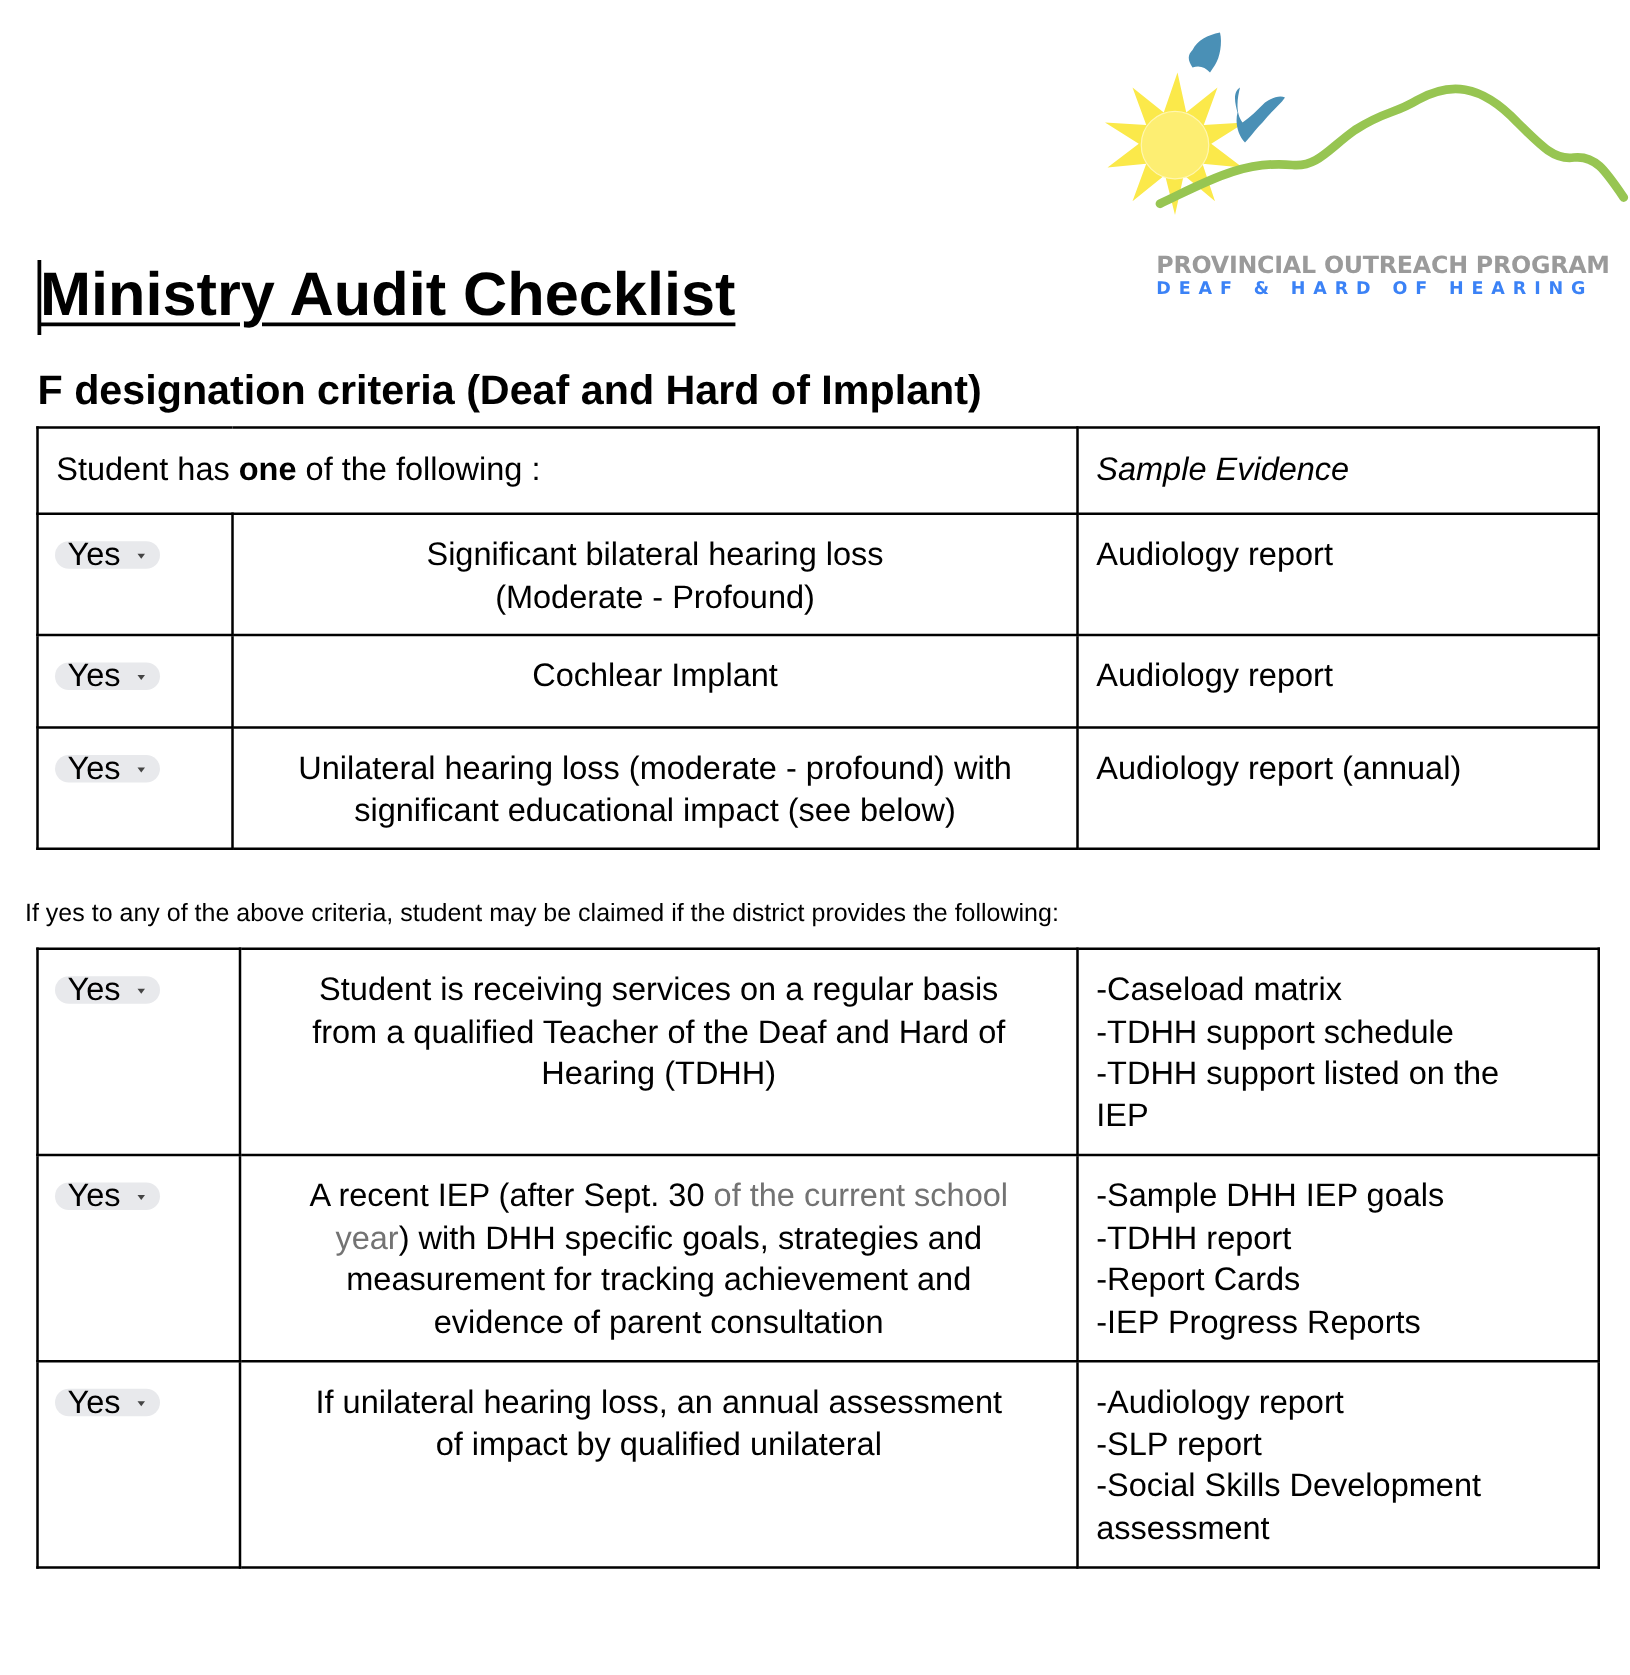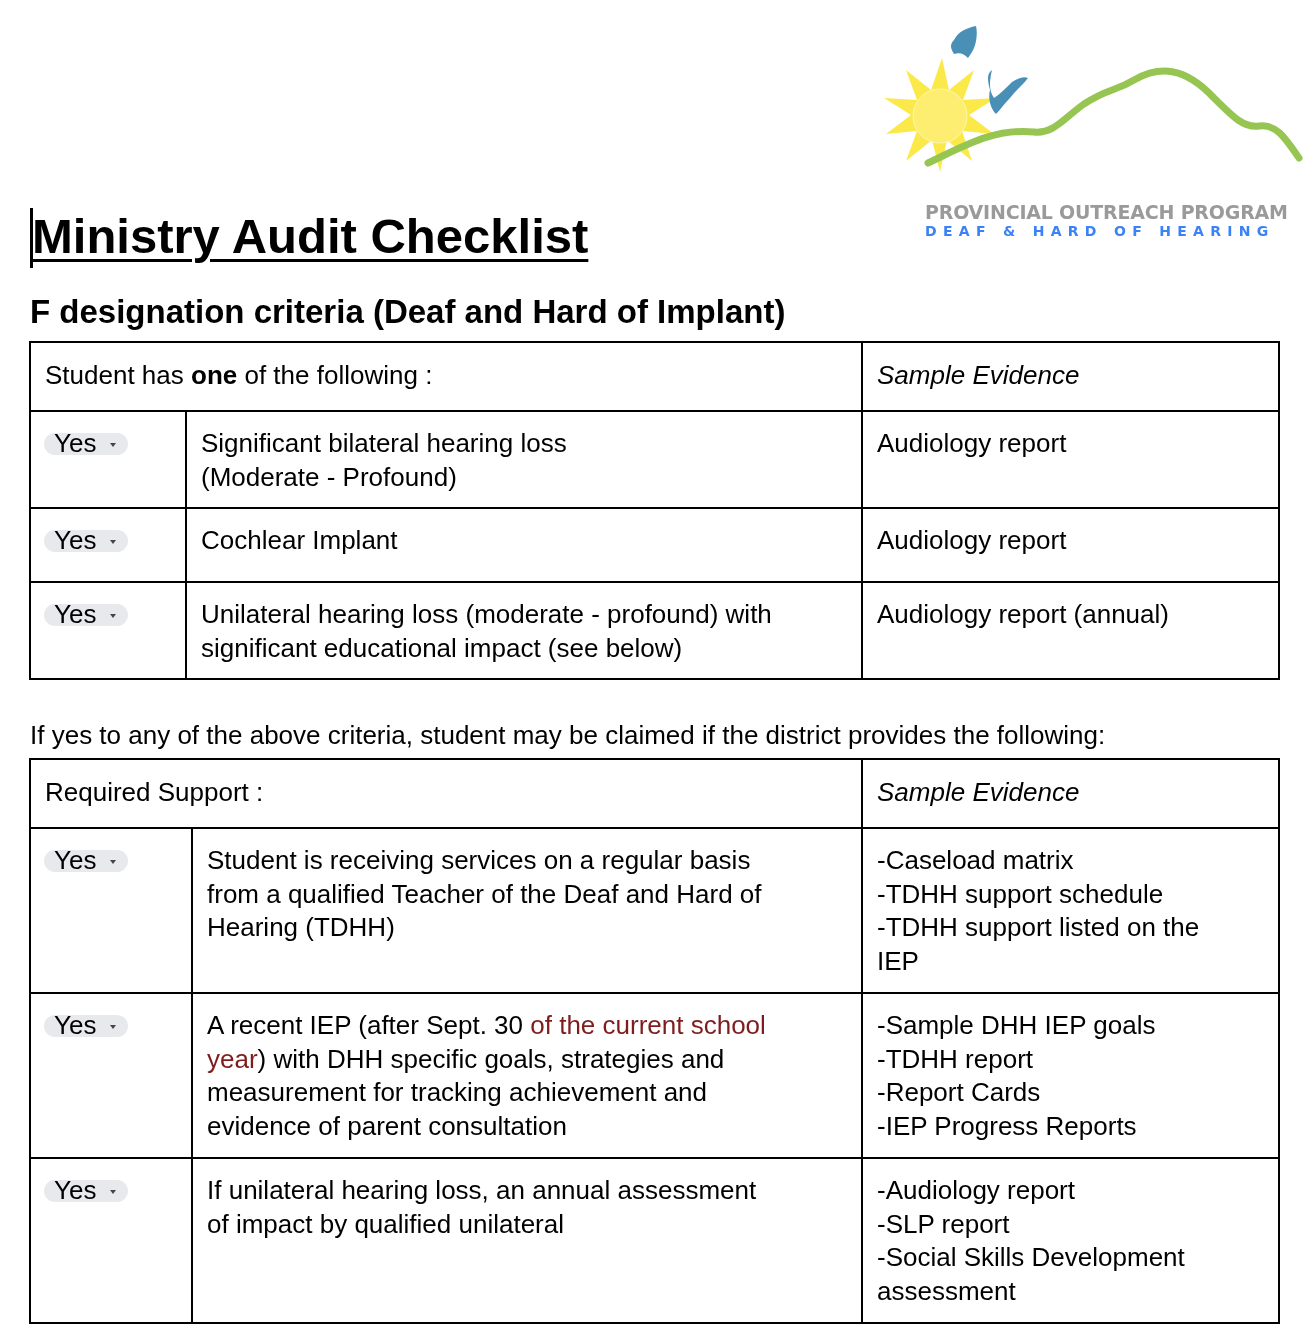--- a/index.html
+++ b/index.html
@@ -26,45 +26,45 @@
     position: absolute; left: 30px; top: 206px; margin: 2px;
     font-size: 49px; font-weight: bold; text-decoration: underline;
     text-decoration-thickness: 3px; text-underline-offset: 6px; white-space: nowrap;
   }
   .cursor { position: absolute; left: 30px; top: 208px; width: 3px; height: 60px; background: #000; }
   .subtitle {
     position: absolute; left: 30px; top: 293px; margin: 0;
     font-size: 33px; font-weight: bold; white-space: nowrap;
   }
   .intro {
-    position: absolute; left: 30px; top: 720px; font-size: 26px; white-space: nowrap;
+    position: absolute; left: 20px; top: 720px; font-size: 20px; white-space: nowrap;
   }
 
   table.grid {
     position: absolute; left: 29px; border-collapse: collapse; table-layout: fixed;
     font-size: 26px; line-height: 33.5px;
   }
   table.grid td { border: 2px solid #000; vertical-align: top; padding: 0; }
   table.t1 { top: 341px; width: 1249px; }
   table.t2 { top: 758px; width: 1249px; }
   .hdr-cell { padding: 16px 14px 16px 14px !important; height: 35px; border-radius: 25px; }
   .hdr-ev { font-style: italic; }
   .yes-cell { padding: 15px 0 0 13px !important; }
-  .txt-cell { padding: 15px 14px 12px 14px !important; }
+  .txt-cell { padding: 15px 14px 12px 14px !important; text-align: center; }
   .ev-cell { padding: 15px 14px 12px 14px !important; }
 
   .chip {
     display: inline-flex; align-items: center; height: 22px; padding: 0 12px 0 10px;
     background: #e8e9ec; border-radius: 18px; font-size: 26px; cursor: pointer; white-space: nowrap;
   }
   .chip .caret {
     display: inline-block; width: 0; height: 0; margin-left: 14px; margin-top: 2px;
     border-left: 3.5px solid transparent; border-right: 3.5px solid transparent; border-top: 4px solid #444;
   }
-  .maroon { color: #7f1d1d; }
+  .maroon { color: #737373; }
   .line { display: block; white-space: nowrap; }
 </style>
 </head>
 <body>
 
 <div class="logo">
   <svg width="420" height="160" viewBox="0 0 420 160">
     <g>
       <polygon fill="#fbe94a" points="58,40 65,72 90,52 79,82 112,80 85,97 110,116 78,113 88,143 63,122 56,154 48,122 22,143 33,113 2,116 27,97 0,80 33,82 22,52 47,72"></polygon>
       <circle cx="56" cy="98" r="27" fill="#fdee72" stroke="#fff6b0" stroke-width="1"></circle>
@@ -145,24 +145,20 @@
 
 <div class="intro">If yes to any of the above criteria, student may be claimed if the district provides the following:</div>
 
 <table class="grid t2">
   <colgroup>
       <col style="width:162px">
       <col style="width:670px">
       <col style="width:417px">
     </colgroup>
   <tbody>
-      <tr>
-    <td colspan="2" class="hdr-cell">Required Support :</td>
-    <td class="hdr-cell hdr-ev">Sample Evidence</td>
-  </tr>
   <tr style="height:165px">
     <td class="yes-cell">
       <span class="chip">
             <span>Yes</span>
             <span class="caret"></span>
           </span>
     </td>
     <td class="txt-cell">
       <span class="line">Student is receiving services on a regular basis</span>
       <span class="line">from a qualified Teacher of the Deaf and Hard of</span>

